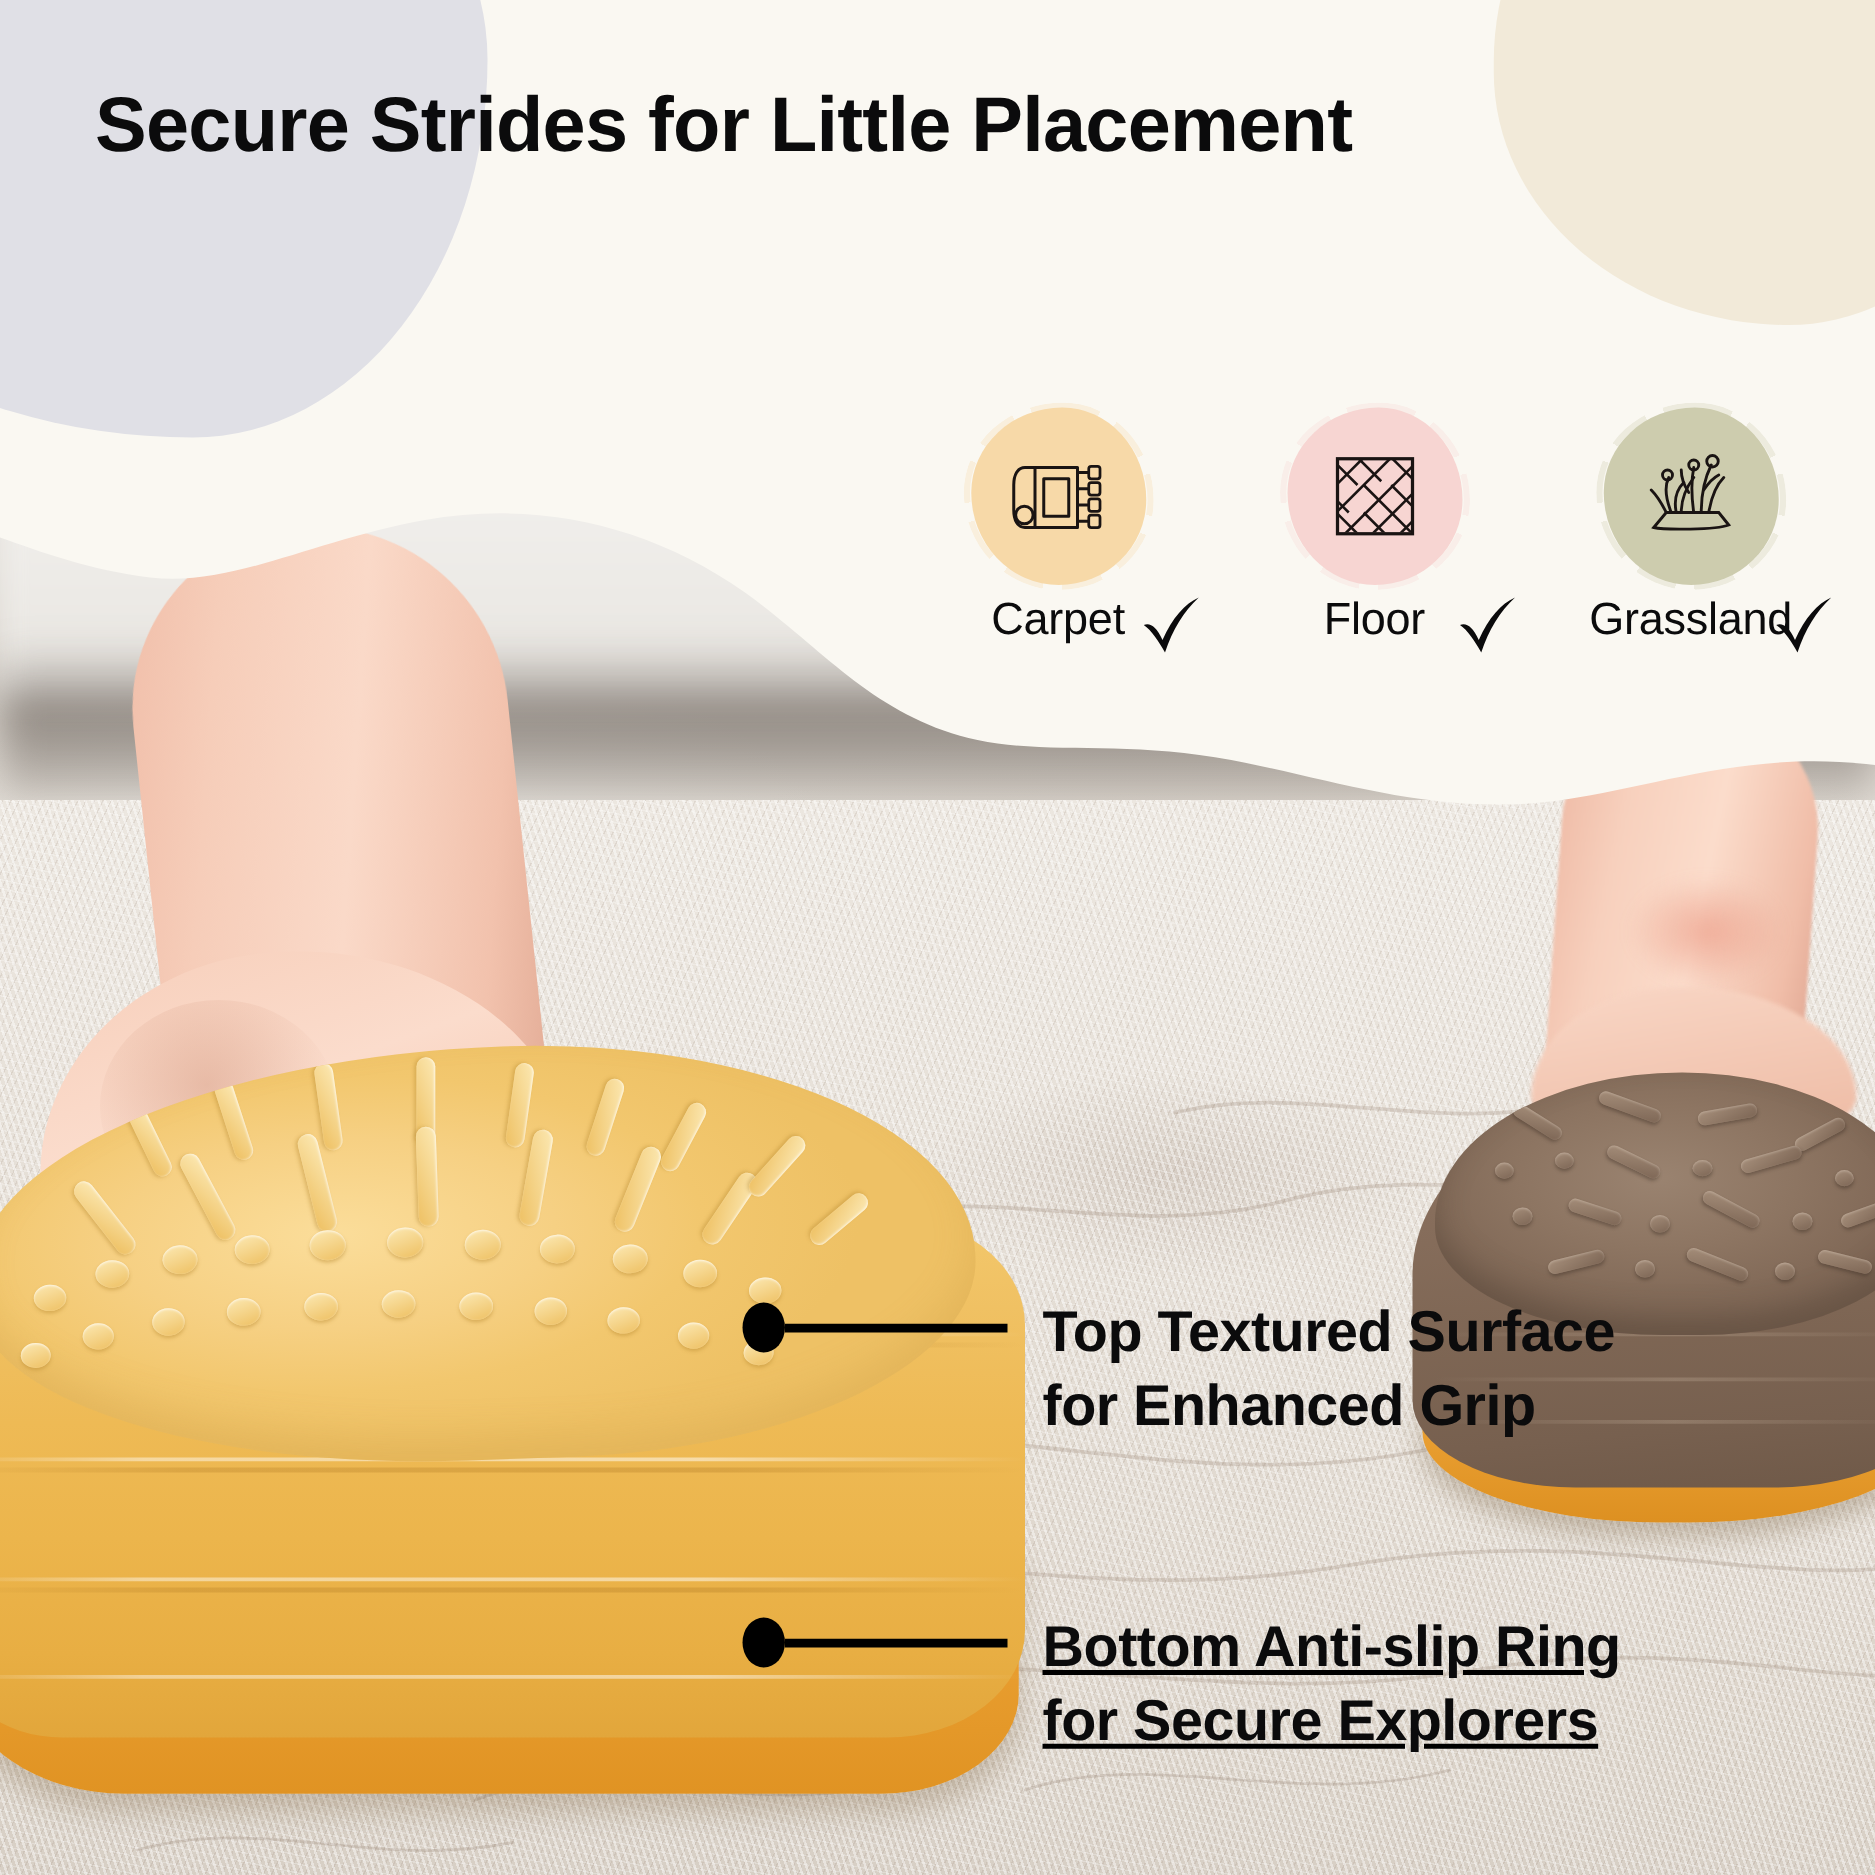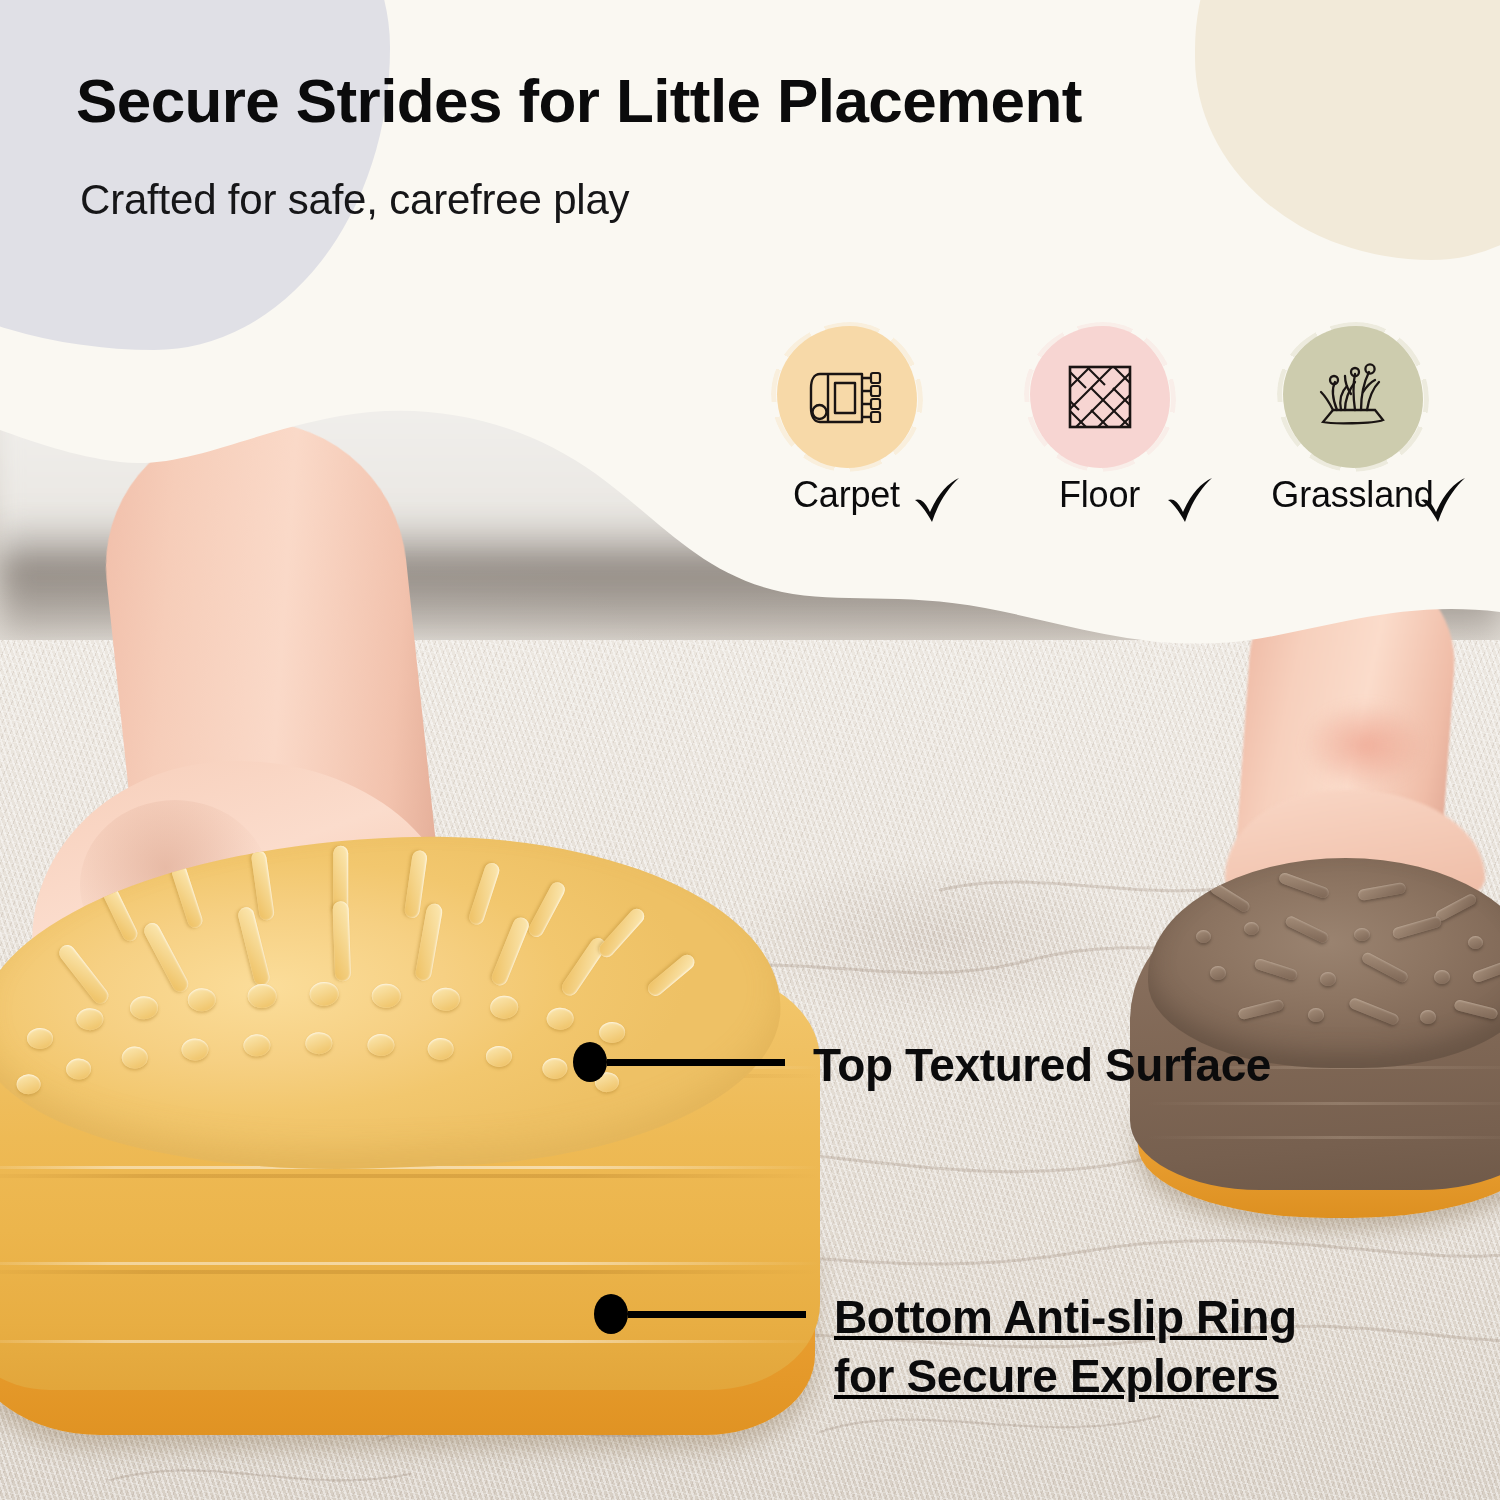--- a/index.html
+++ b/index.html
@@ -234,21 +234,21 @@
     width:34px;height:40px;border-radius:50%;background:#000;flex:0 0 auto;margin-top:6px;
   }
   .callout .lead{
     height:7px;background:#000;flex:0 0 auto;margin-top:23px;
   }
   .callout .ctext{
     font-size:46px;font-weight:bold;color:#0B0B0C;line-height:1.28;letter-spacing:-.4px;
     margin-left:28px;white-space:nowrap;
   }
   .callout .ctext div{margin:0;}
-  #callout-top{left:573px;top:1036px;}
+  #callout-top{left:594px;top:1036px;}
   #callout-top .lead{width:178px;}
   #callout-bottom{left:594px;top:1288px;text-decoration:underline;}
   #callout-bottom .lead{width:178px;}
 </style>
 </head>
 <body>
 
 <div id="stage">
 
   <div class="photo">
@@ -403,21 +403,20 @@
     </defs>
   </svg>
 
   <div class="panel">
     <div class="panel-fill"></div>
     <div class="blob-gray"></div>
     <div class="blob-beige"></div>
   </div>
 
   <div class="headline">Secure Strides for Little Placement</div>
-  <div class="subhead">Crafted for safe, carefree play</div>
 
   <div class="badges">
 
     <div class="badge">
       <div class="badge-circle" style="color:#F7D9A8;background:#F7D9A8;">
         <svg width="82" height="78" viewBox="0 0 82 78">
           <g fill="none" stroke="#1a1413" stroke-width="2.4" stroke-linejoin="round">
             <path d="M14 16 C8 16 5 22 5 30 L5 50 C5 58 8 64 14 64"></path>
             <path d="M14 16 L56 16 L56 64 L14 64"></path>
             <path d="M22 16 L22 64"></path>
@@ -487,20 +486,21 @@
       </svg>
       <div class="badge-label">Grassland</div>
     </div>
   </div>
 
   <div class="callout" id="callout-top">
     <div class="dot"></div>
     <div class="lead"></div>
     <div class="ctext">
       <div>Top Textured Surface</div>
+      <div>for Enhanced Grip</div>
     </div>
   </div>
 
   <div class="callout" id="callout-bottom">
     <div class="dot"></div>
     <div class="lead"></div>
     <div class="ctext">
       <div>Bottom Anti-slip Ring</div>
       <div>for Secure Explorers</div>
     </div>

